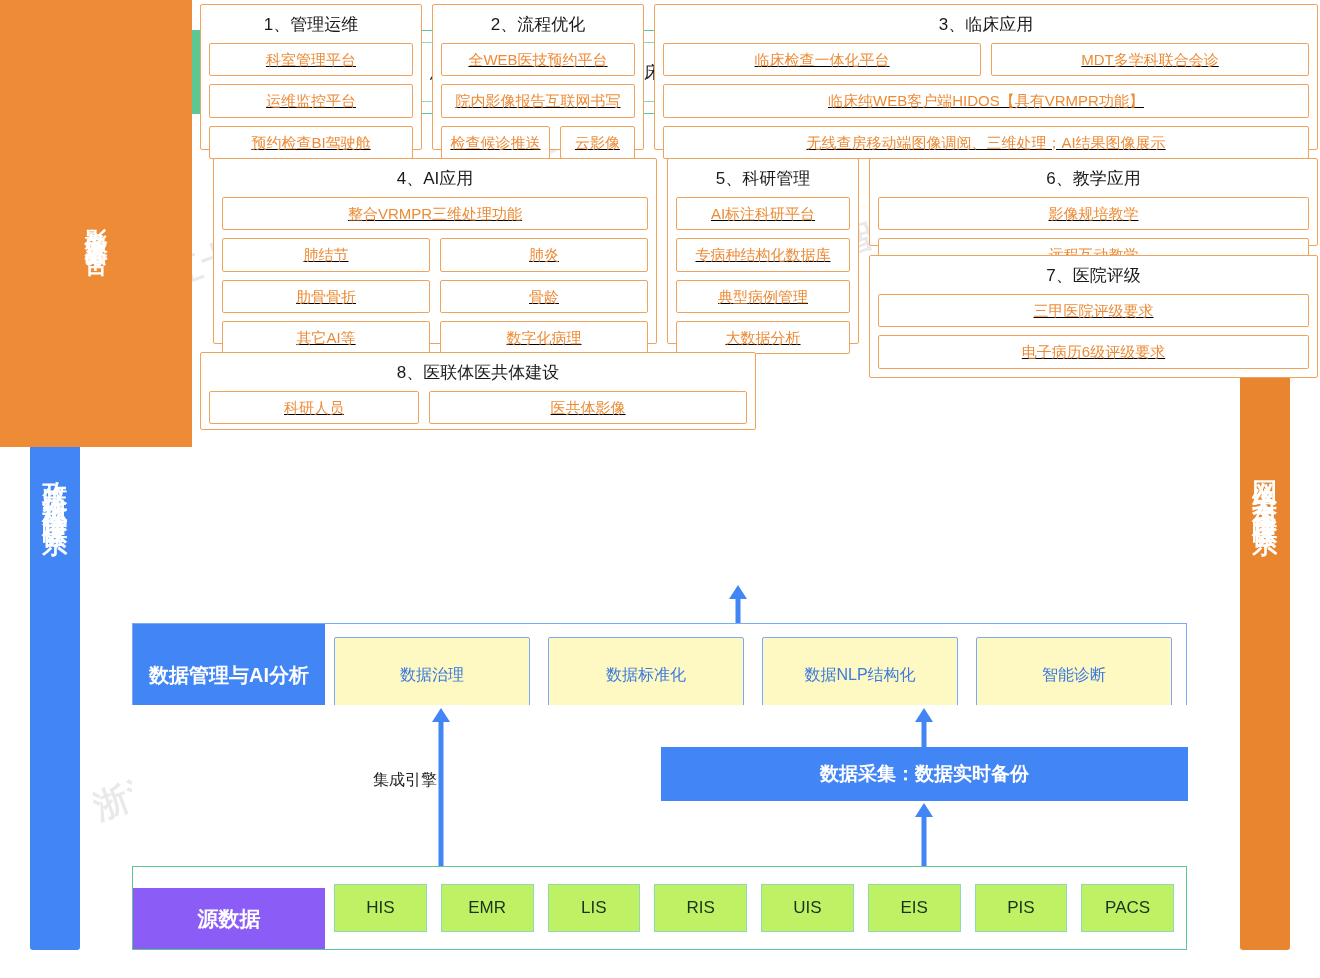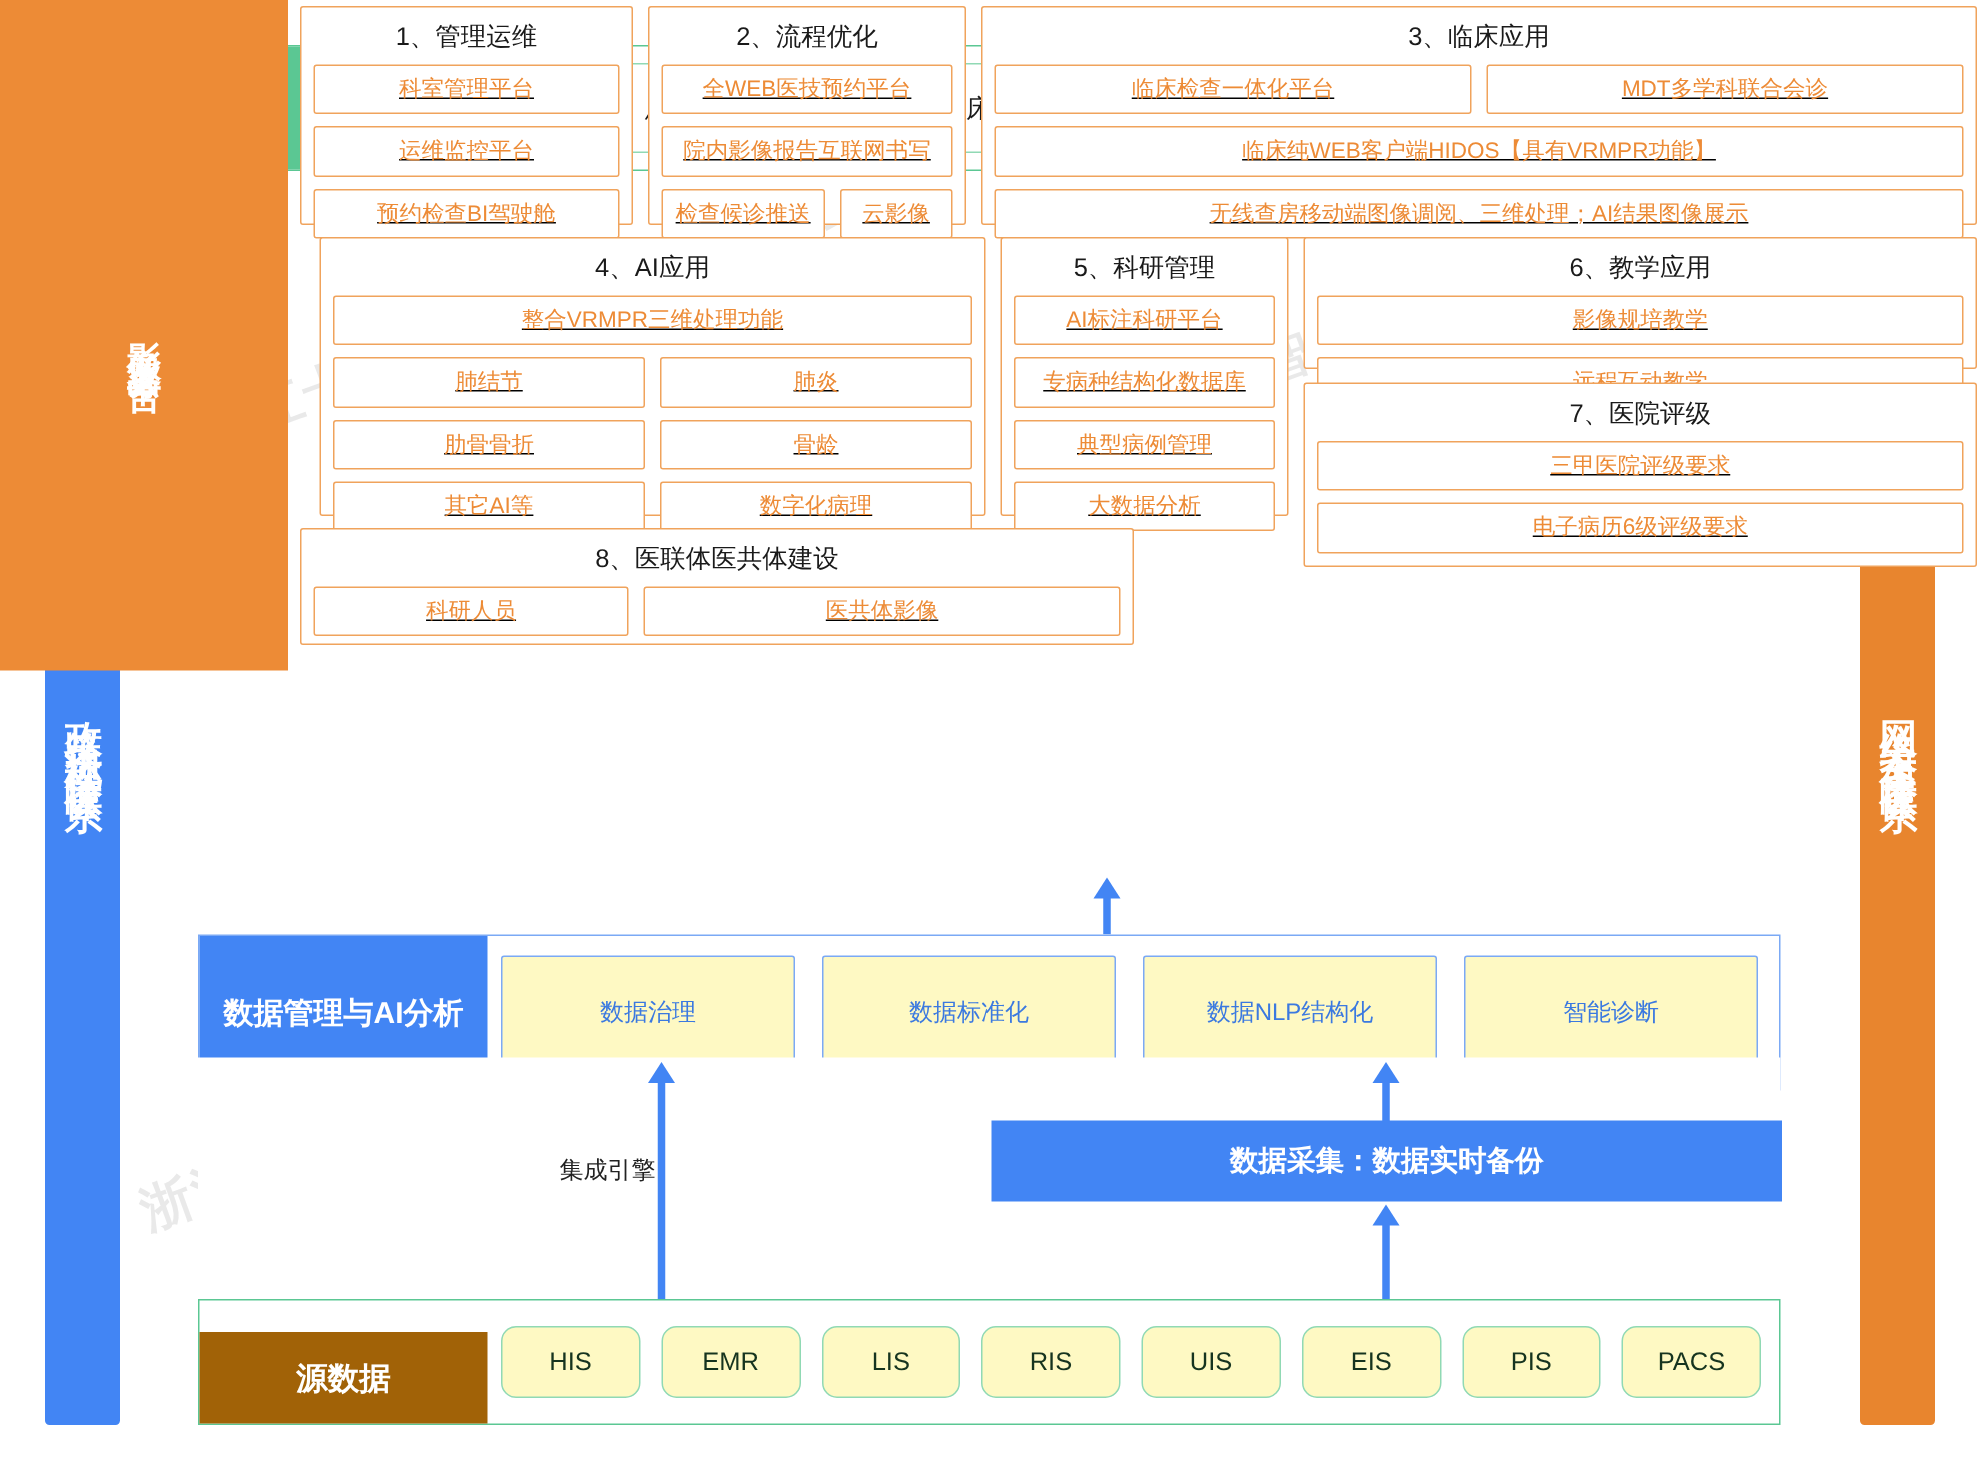--- a/index.html
+++ b/index.html
@@ -65,24 +65,24 @@
 
   
   #mid-connect{position:absolute;left:132px;top:705px;width:1055px;height:160px;background:#fff;}
   #integration-label{position:absolute;left:373px;top:770px;font-size:16px;color:#222;}
   #collect-bar{position:absolute;left:661px;top:747px;width:527px;height:54px;
                background:#4285F4;display:flex;align-items:center;justify-content:center;
                color:#fff;font-weight:bold;font-size:19px;}
 
   
   #src-row{left:132px;top:866px;width:1055px;height:84px;border:1px solid #5BC793;}
-  #src-row .rowlabel{background:#a16207;margin-top:21px;}
+  #src-row .rowlabel{background:#8b5cf6;margin-top:21px;}
   #src-chips{position:absolute;left:201px;right:12px;top:17px;bottom:17px;
              display:flex;gap:14px;}
-  .src-chip{flex:1;border:1px solid #90D9B4;border-radius:10px;background:#fef9c3;
+  .src-chip{flex:1;border:1px solid #90D9B4;border-radius:0;background:#bef264;
             display:flex;align-items:center;justify-content:center;
             font-size:17px;color:#16341f;}
 
   
   .arrow{position:absolute;}
   .arrow .shaft{position:absolute;left:50%;transform:translateX(-50%);
                 width:5px;background:#4285F4;bottom:0;}
   .arrow .head{position:absolute;left:50%;transform:translateX(-50%);top:0;
                width:0;height:0;border-left:9px solid transparent;
                border-right:9px solid transparent;border-bottom:14px solid #4285F4;}

